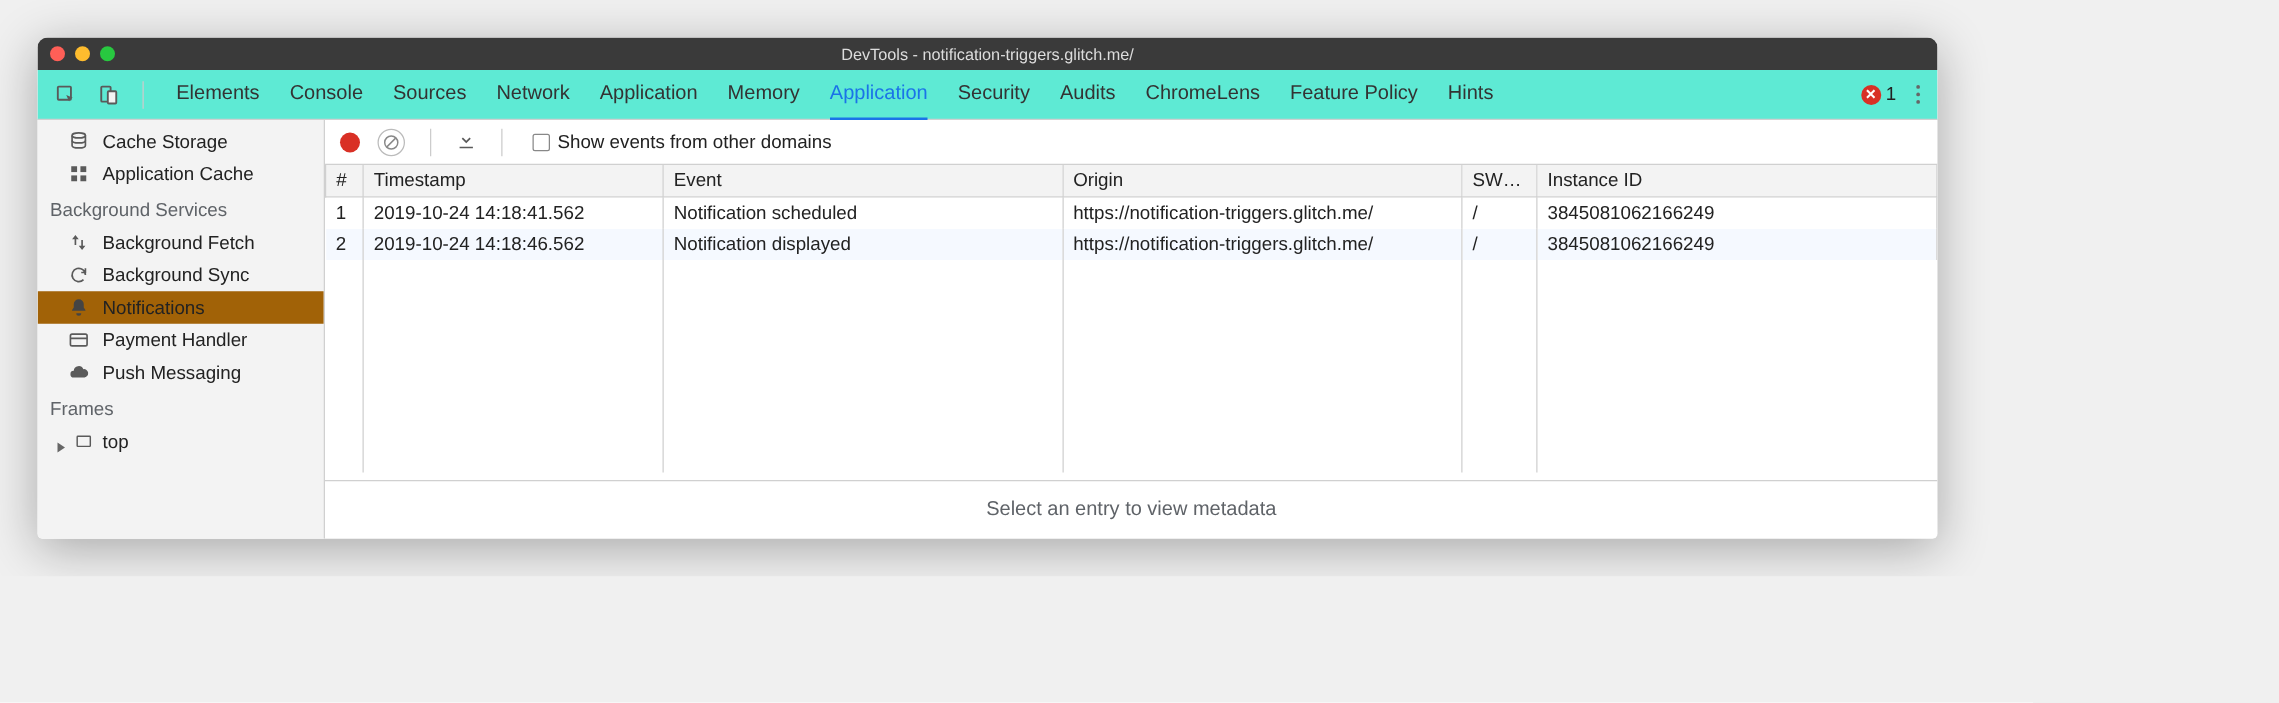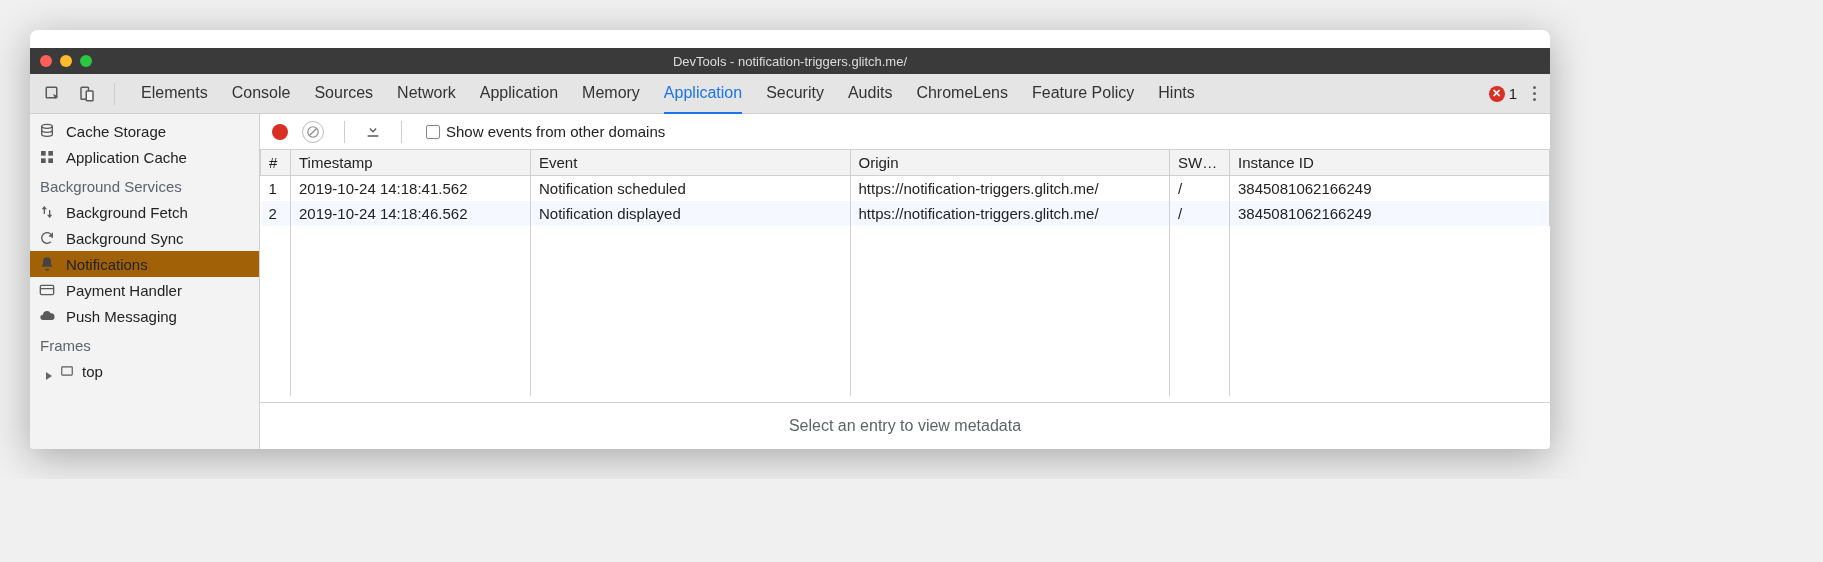--- a/index.html
+++ b/index.html
@@ -1,39 +1,39 @@
 <!DOCTYPE html>
 <html><head>
 <meta charset="utf-8">
 <style>
   * { box-sizing: border-box; margin: 0; padding: 0; }
   body { font-family: "Helvetica Neue", Arial, sans-serif; font-size: 15px; color: #222; background: #f0f0f0; padding: 30px; }
   .window { width: 1520px; background: #fff; border-radius: 8px 8px 4px 4px; box-shadow: 0 8px 40px rgba(0,0,0,0.3); overflow: hidden; }
-  .titlebar { height: 26px; background: #3a3a3a; display: flex; align-items: center; padding: 0 10px; position: relative; margin-top: 18px; }
+  .titlebar { height: 26px; background: #3a3a3a; display: flex; align-items: center; padding: 0 10px; position: relative; }
   .traffic-lights { display: flex; gap: 8px; }
   .traffic-light { width: 12px; height: 12px; border-radius: 50%; }
   .tl-red { background: #ff5f57; }
   .tl-yellow { background: #febc2e; }
   .tl-green { background: #28c840; }
   .titlebar-text { position: absolute; left: 50%; transform: translateX(-50%); color: #ddd; font-size: 13px; }
-  .toolbar { height: 40px; background: #e5e5e5; border-bottom: 1px solid #d0d0d0; display: flex; align-items: center; padding: 15px 10px; }
+  .toolbar { height: 40px; background: #5eead4; border-bottom: 1px solid #d0d0d0; display: flex; align-items: center; padding: 15px 10px; }
   .toolbar-left { display: flex; align-items: center; gap: 8px; }
   .icon-btn { width: 26px; height: 26px; display: flex; align-items: center; justify-content: center; color: #5a5a5a; cursor: pointer; }
   .divider { width: 1px; height: 22px; background: #ccc; margin: 0 6px; }
   .tabs { display: flex; gap: 24px; margin-left: 20px; }
   .tab { color: #333; cursor: pointer; padding: 10px 0; border-bottom: 2px solid transparent; font-size: 16px; }
   .tab.active { color: #1a73e8; border-bottom-color: #1a73e8; }
   .toolbar-right { margin-left: auto; display: flex; align-items: center; gap: 12px; }
   .error-badge { display: flex; align-items: center; gap: 4px; }
   .error-icon { width: 16px; height: 16px; background: #d93025; border-radius: 50%; color: #fff; display: flex; align-items: center; justify-content: center; font-size: 11px; font-weight: bold; }
   .kebab { display: flex; flex-direction: column; gap: 3px; padding: 4px; cursor: pointer; }
   .kebab span { width: 3px; height: 3px; background: #666; border-radius: 50%; }
   .body { display: flex; height: 335px; }
   .sidebar { width: 230px; background: #f3f3f3; border-right: 1px solid #d0d0d0; padding-top: 4px; overflow: auto; }
-  .sidebar-item { display: flex; align-items: center; gap: 10px; padding: 4px 10px 4px 8px; cursor: pointer; color: #222; }
+  .sidebar-item { display: flex; align-items: center; gap: 10px; padding: 4px 10px 4px 24px; cursor: pointer; color: #222; }
   .sidebar-item.selected { background: #a16207; }
   .sidebar-sectionlabel { padding: 8px 10px 4px 10px; color: #5f6368; font-size: 15px; }
   .sidebar-icon { width: 18px; height: 18px; display: flex; align-items: center; justify-content: center; color: #5a5a5a; flex-shrink: 0; }
   .sidebar-item.selected .sidebar-icon { color: #444; }
   .frames-item { padding-left: 16px; display: flex; align-items: flex-end; gap: 6px; }
   .triangle { width: 0; height: 0; border-left: 6px solid #666; border-top: 4px solid transparent; border-bottom: 4px solid transparent; }
   .main { flex: 1; display: flex; flex-direction: column; }
   .main-toolbar { height: 36px; display: flex; align-items: center; padding: 0 12px; gap: 14px; border-bottom: 1px solid #d0d0d0; }
   .rec-btn { width: 16px; height: 16px; background: #d93025; border-radius: 50%; cursor: pointer; }
   .clear-btn { width: 22px; height: 22px; border: 1px solid #bbb; border-radius: 50%; display:flex;align-items:center;justify-content:center; color:#888; cursor:pointer;}

